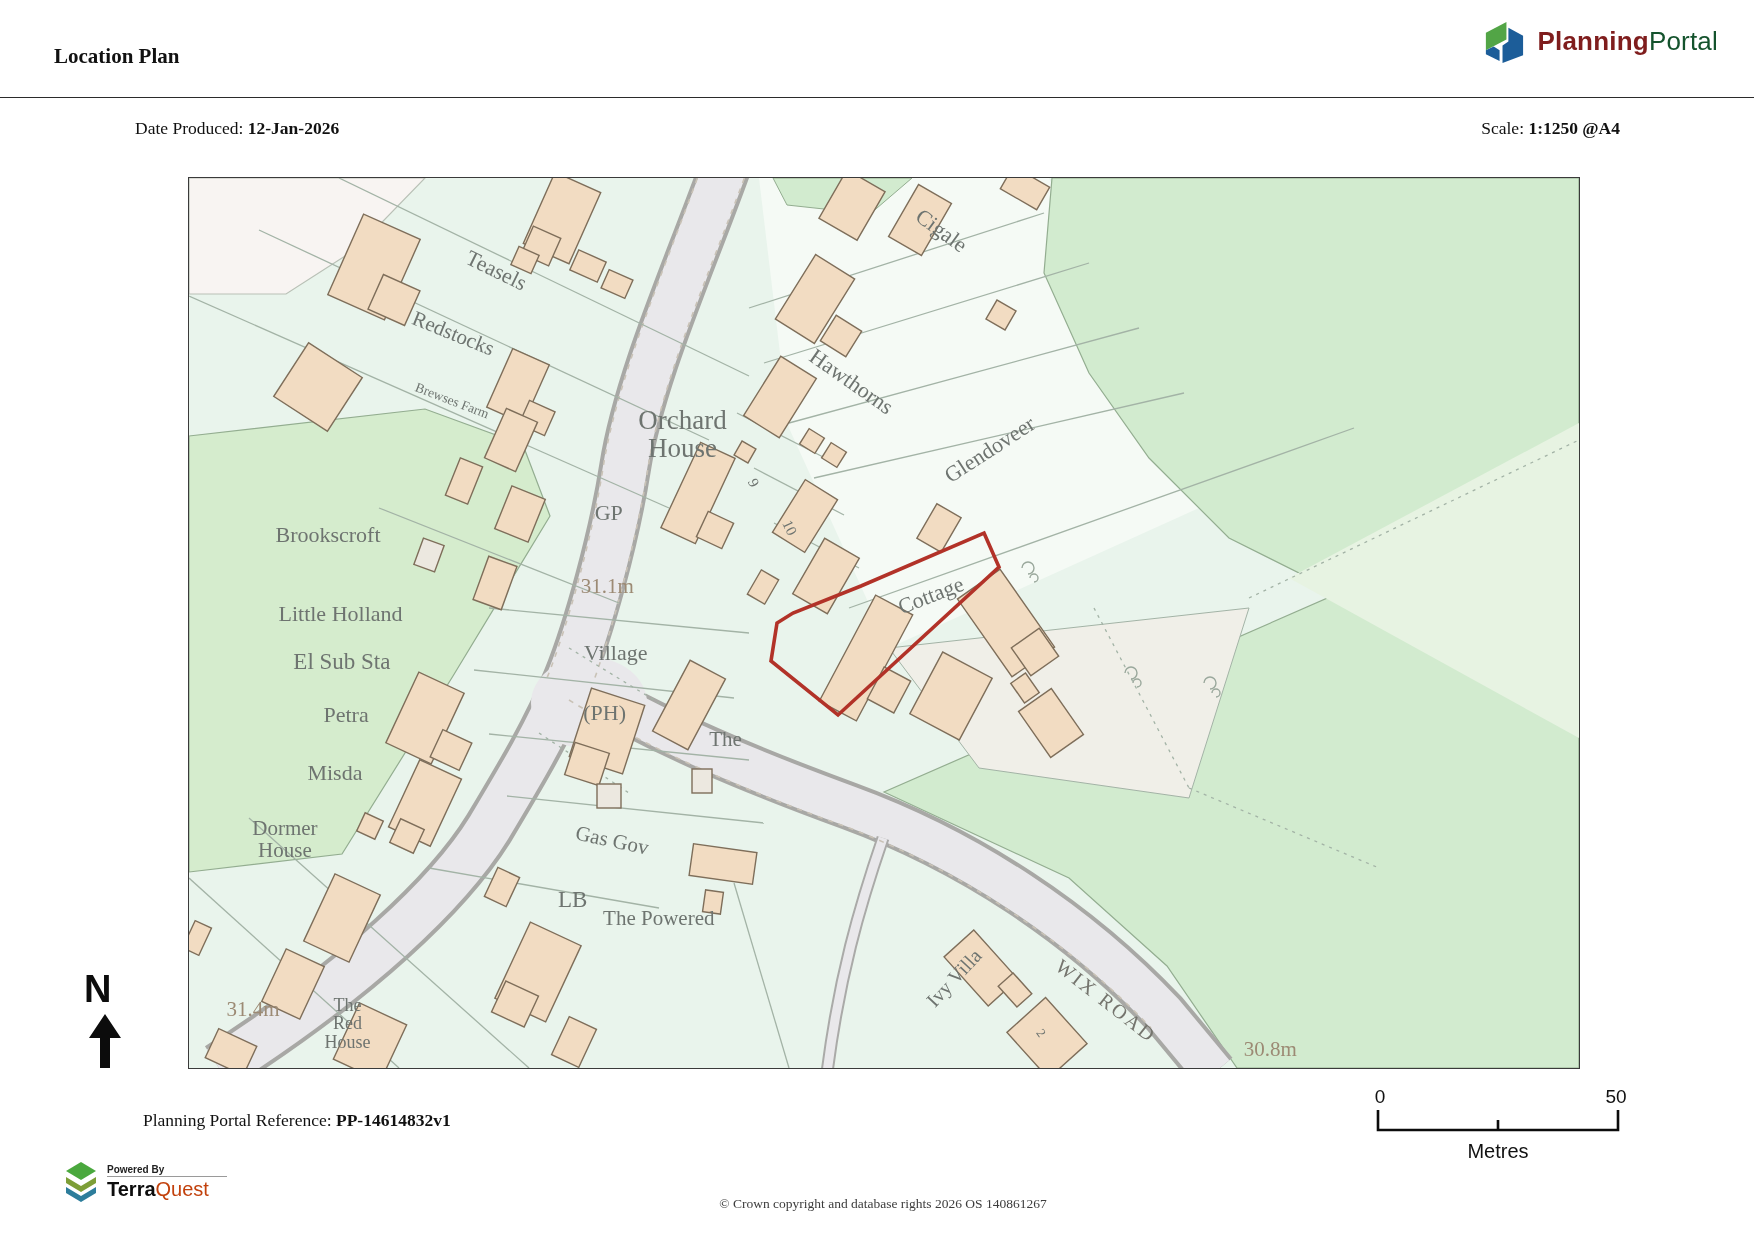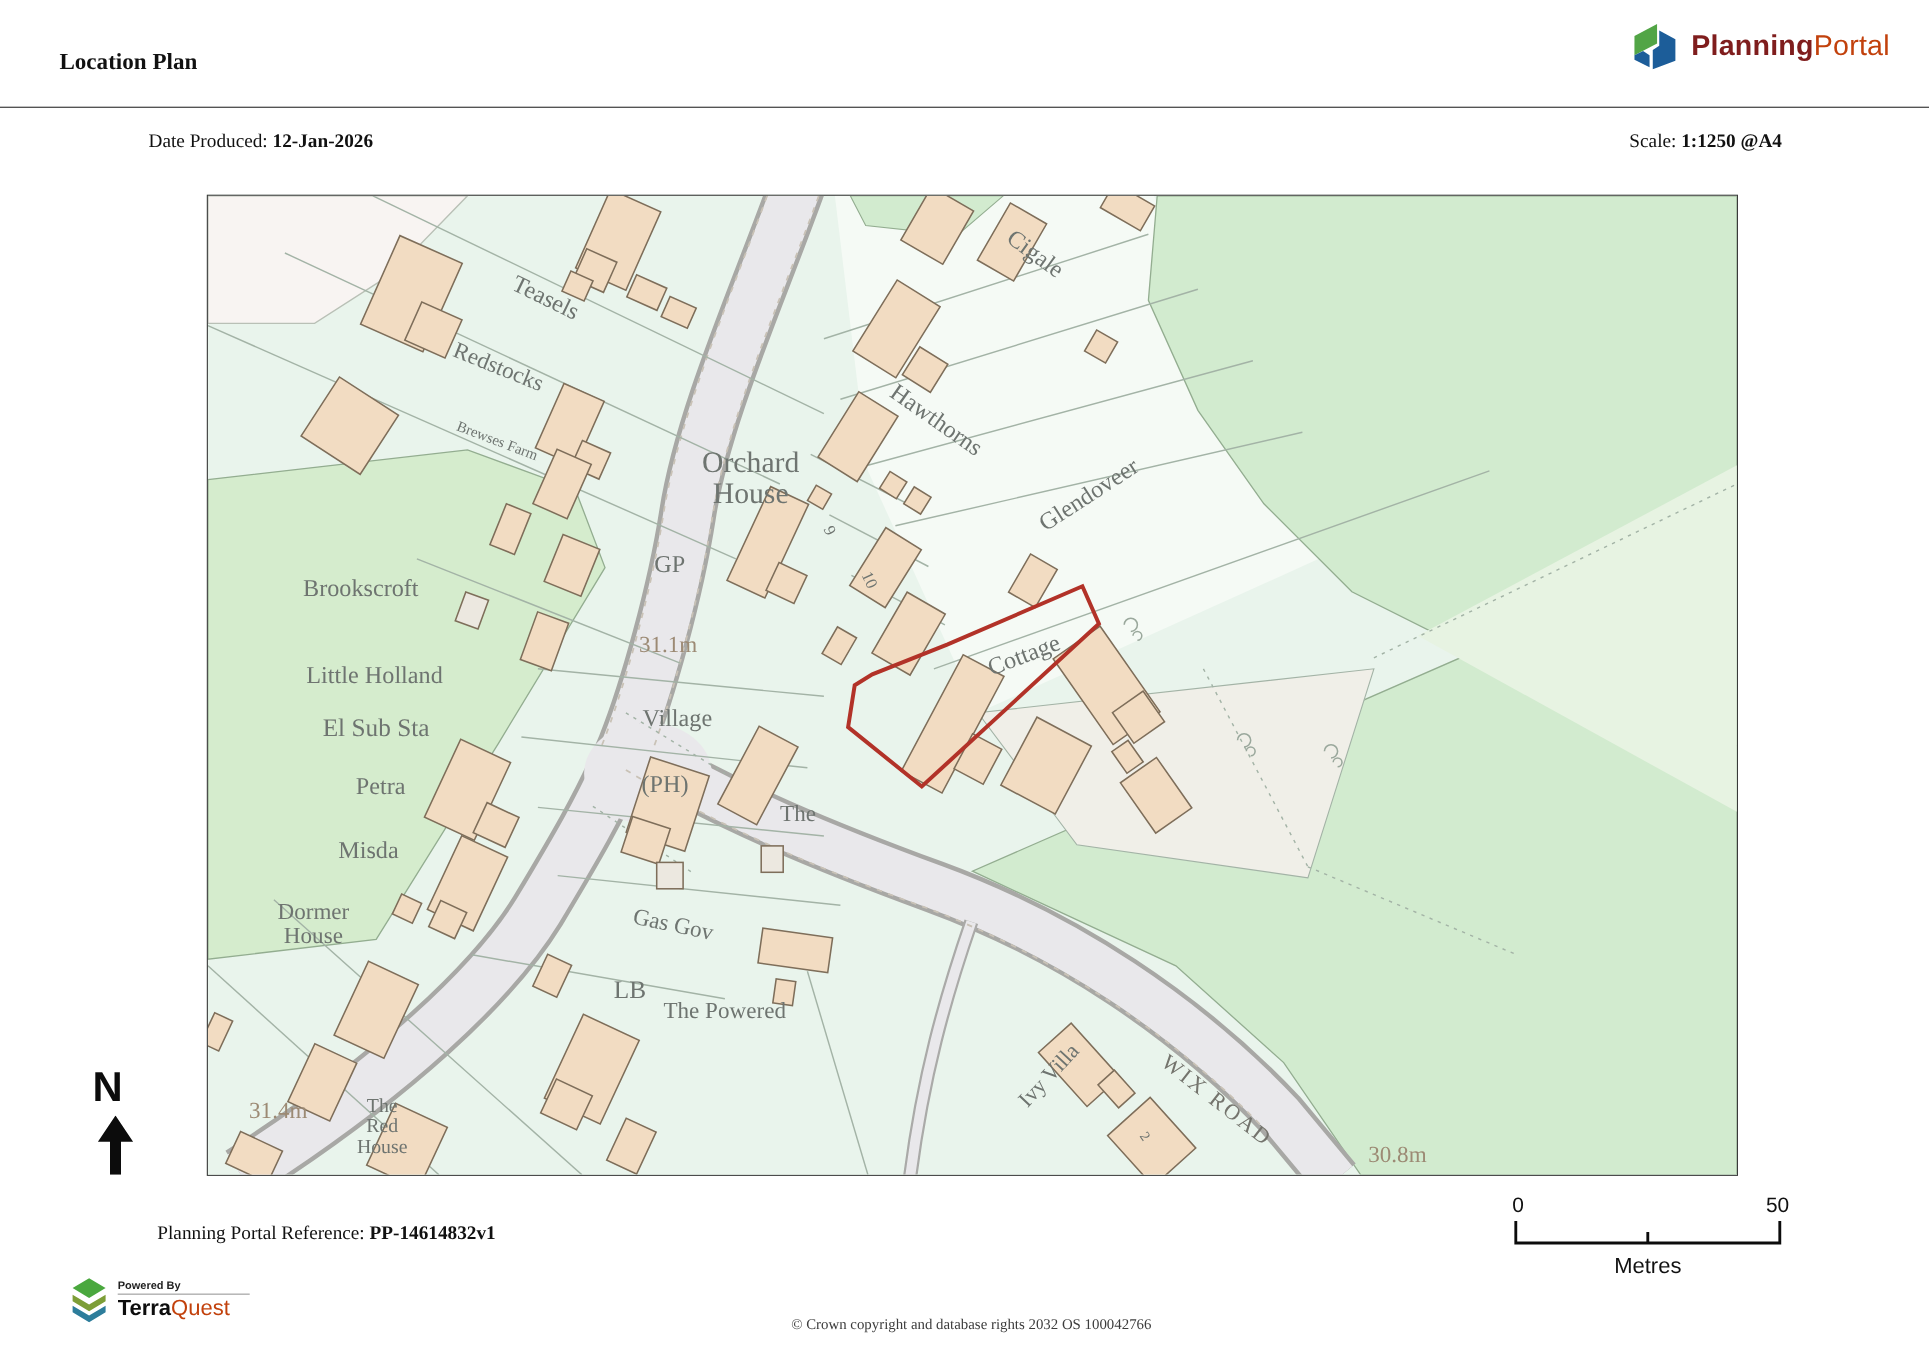--- a/index.html
+++ b/index.html
@@ -7,21 +7,21 @@
         font-family:"Liberation Serif",serif;color:#111;}
   .abs{position:absolute;}
   
   #title{left:54px;top:20px;font-size:21px;font-weight:bold;margin-top:24px;}
   #siteaddr{left:54px;top:47px;font-size:17px;}
   #siteaddr b{font-weight:bold;}
   #divider{left:0;top:97px;width:1754px;border-top:1.6px solid #2b2b2b;height:0;}
   #pplogo{top:18px;right:36px;display:flex;align-items:center;gap:10px;font-family:"Liberation Sans",sans-serif;}
   #pplogo .wordmark{font-size:26px;letter-spacing:0.2px;}
   #pplogo .w1{font-weight:bold;color:#7f1d1d;}
-  #pplogo .w2{font-weight:400;color:#c2410c;}
+  #pplogo .w2{font-weight:400;color:#14532d;}
   
   #dateline{left:135px;top:118px;font-size:17.5px;}
   #scaleline{right:134px;top:118px;font-size:17.5px;}
   
   #map{left:188px;top:177px;width:1390px;height:890px;border:1.4px solid #3a3a3a;background:#e9f4ec;overflow:hidden;}
   #mapsvg{position:absolute;left:0;top:0;width:100%;height:100%;}
   .maplabel{position:absolute;color:#6e7470;white-space:pre-line;text-align:center;line-height:1.04;
             font-family:"Liberation Serif",serif;pointer-events:none;}
   .maplabel.b{color:#9c8a74;}
   .maplabel.r{color:#74746d;letter-spacing:2.5px;}
@@ -253,15 +253,15 @@
       <path d="M19,1 L34,10 L19,19 L4,10 Z" fill="#4aa83e"></path>
       <path d="M4,16 L19,25 L34,16 L34,22 L19,31 L4,22 Z" fill="#7d9e37"></path>
       <path d="M4,26 L19,35 L34,26 L34,32 L19,41 L4,32 Z" fill="#2d7d9b"></path>
     </svg>
     <div class="col">
       <div class="pby">Powered By</div>
       <div class="tqname"><span class="t1">Terra</span><span class="t2">Quest</span></div>
     </div>
   </div>
 
-  <div class="abs" id="copyright">© Crown copyright and database rights 2032 OS 100042766</div>
+  <div class="abs" id="copyright">© Crown copyright and database rights 2026 OS 140861267</div>
 
 </div>
 
 </body></html>

